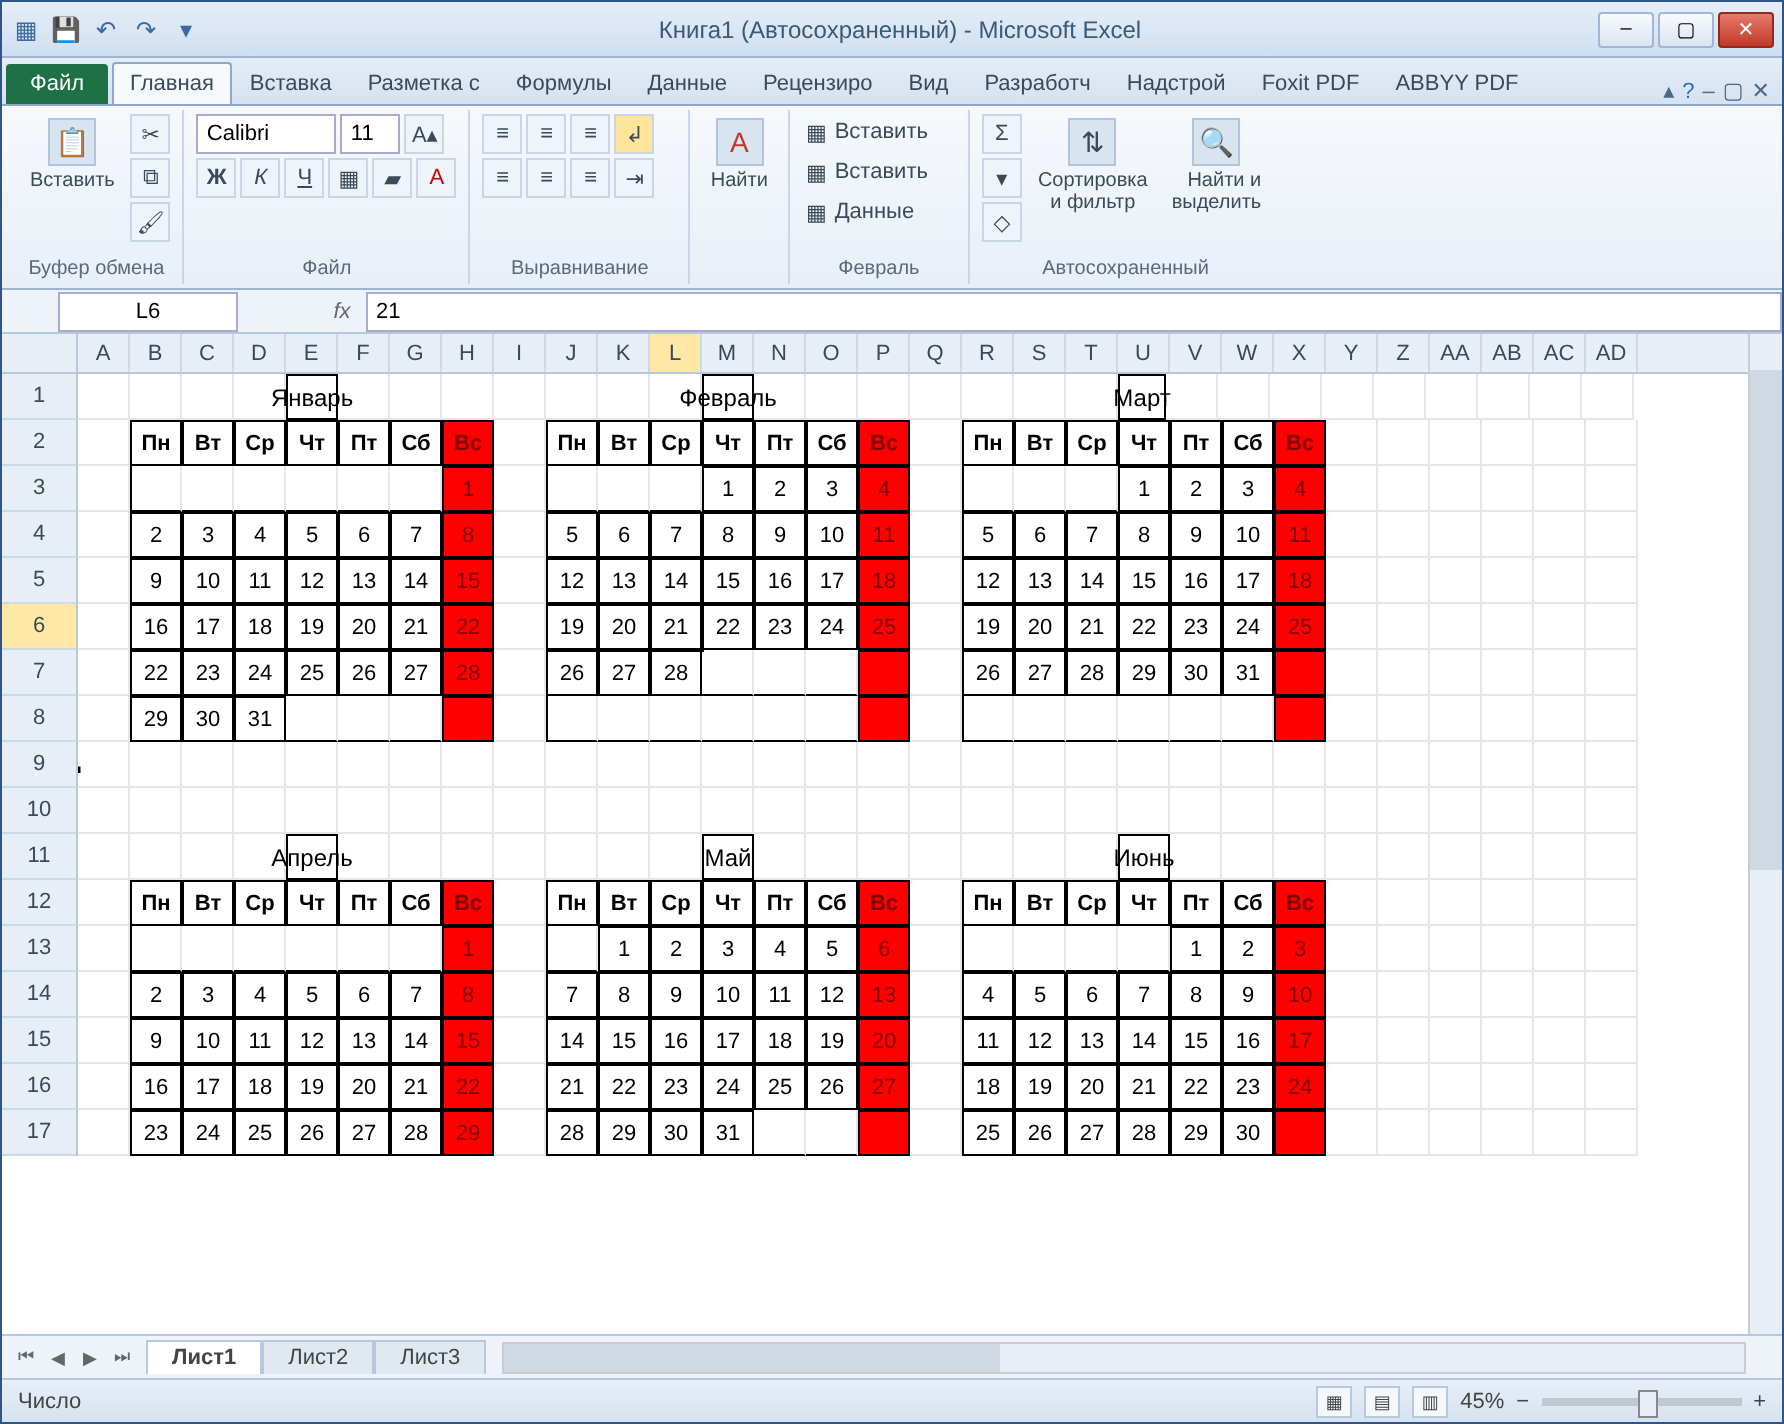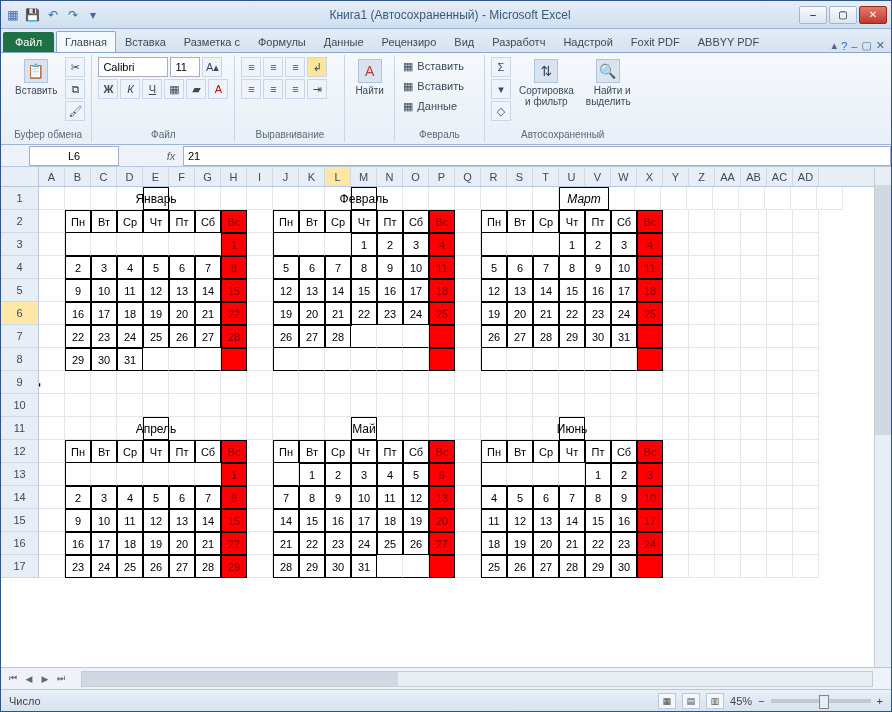--- a/index.html
+++ b/index.html
@@ -49,21 +49,21 @@
 .corner { width: 38px; height: 20px; background: #e8eef6; border-right: 1px solid #b7c8dc; border-bottom: 1px solid #b7c8dc; }
 
 .cells { position: relative; }
 .grid-row { display: flex; height: 23px; }
 .cell { border-right: 1px solid #e6e6e6; border-bottom: 1px solid #e6e6e6; font-size: 11px; color: #000; display: flex; align-items: center; justify-content: center; position: relative; }
 .cell.b-t { border-top: 1px solid #000; }
 .cell.b-l { border-left: 1px solid #000; }
 .cell.b-r { border-right: 1px solid #000; }
 .cell.b-b { border-bottom: 1px solid #000; }
 .cell.red { background: #ff0000; color: #800000; }
-.cell.bold { font-weight: normal; }
+.cell.bold { font-weight: bold; }
 .cell.title { font-weight: normal; font-size: 12px; }
 .cell.active { outline: 2px solid #000; outline-offset: -1px; z-index: 2; }
 
 .sheet-tabs { height: 22px; background: #eef3f9; display: flex; align-items: center; border-top: 1px solid #b7c8dc; }
 .tab-nav { display: flex; gap: 0; padding: 0 4px; }
 .tab-nav-btn { width: 16px; height: 16px; font-size: 9px; color: #666; display: flex; align-items: center; justify-content: center; }
 .sheet-tab { padding: 2px 12px; font-size: 11px; background: #e0e8f0; border: 1px solid #b7c8dc; border-bottom: none; color: #444; }
 .sheet-tab.active { background: #fff; font-weight: bold; }
 .hscroll { flex: 1; height: 16px; background: #e8eef6; margin: 0 18px 0 8px; border: 1px solid #ccc; position: relative; }
 .hscroll-thumb { position: absolute; left: 0; width: 40%; height: 100%; background: #cfd8e3; }
@@ -294,21 +294,21 @@
             <div class="cell" style="width: 26px;"></div>
             <div class="cell" style="width: 26px;"></div>
             <div class="cell title b-t b-b b-l b-r" style="width: 26px;">Февраль</div>
             <div class="cell" style="width: 26px;"></div>
             <div class="cell" style="width: 26px;"></div>
             <div class="cell" style="width: 26px;"></div>
             <div class="cell" style="width: 26px;"></div>
             <div class="cell" style="width: 26px;"></div>
             <div class="cell" style="width: 26px;"></div>
             <div class="cell" style="width: 26px;"></div>
-            <div class="cell title b-t b-b b-l b-r" style="width: 50px; font-style: italic;">Март</div>
+            <div class="cell title b-t b-b b-l b-r" style="width: 24px;">Март</div>
             <div class="cell" style="width: 26px;"></div>
             <div class="cell" style="width: 26px;"></div>
             <div class="cell" style="width: 26px;"></div>
             <div class="cell" style="width: 26px;"></div>
             <div class="cell" style="width: 26px;"></div>
             <div class="cell" style="width: 26px;"></div>
             <div class="cell" style="width: 26px;"></div>
             <div class="cell" style="width: 26px;"></div>
             <div class="cell" style="width: 26px;"></div>
           </div>
@@ -831,20 +831,25 @@
       </div>
   </div>
 
   <div class="sheet-tabs">
     <div class="tab-nav">
       <div class="tab-nav-btn">⏮</div>
       <div class="tab-nav-btn">◀</div>
       <div class="tab-nav-btn">▶</div>
       <div class="tab-nav-btn">⏭</div>
     </div>
+    <div id="sheet-tab-holder" style="display:flex">
+        <div class="sheet-tab active">Лист1</div>
+        <div class="sheet-tab">Лист2</div>
+        <div class="sheet-tab">Лист3</div>
+      </div>
     <div class="hscroll">
         <div class="hscroll-thumb"></div>
       </div>
   </div>
 
   <div class="status-bar">
     <span>Число</span>
     <div class="zoom-area">
       <div class="view-btn">▦</div>
       <div class="view-btn">▤</div>

